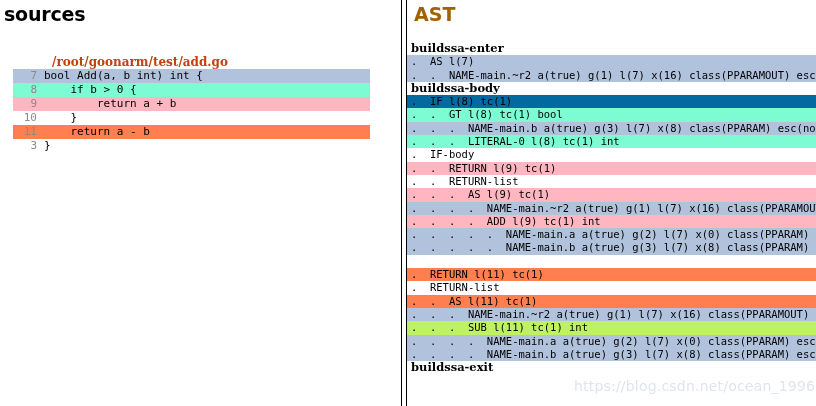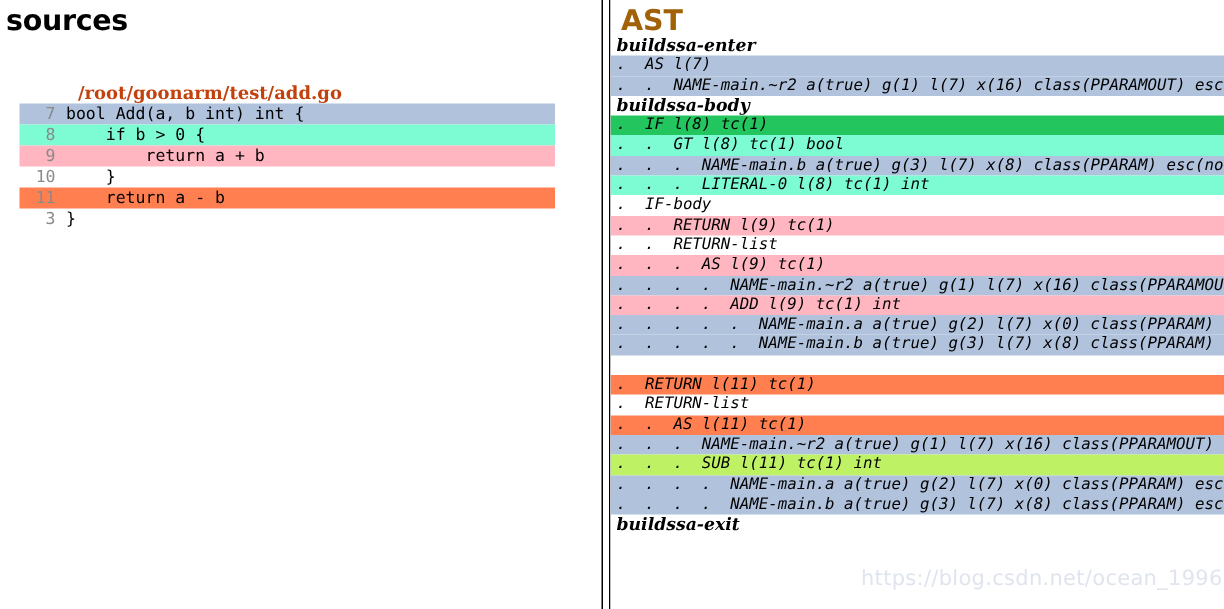--- a/index.html
+++ b/index.html
@@ -77,21 +77,21 @@
   .ast-title{
     font-family:"DejaVu Sans","Liberation Sans",sans-serif;
     font-weight:bold;
     font-size:19px;
     color:#a16207;
     margin:2px 0 0 7px;
     line-height:24px;
     white-space:nowrap;
   }
   .ast-body{
-    position:absolute;left:0;top:24px;width:409px;font-style:italic;
+    position:absolute;left:0;top:42px;width:409px;
   }
   .ast-line{
     height:13.3px;
     line-height:13.3px;
     white-space:pre;
     font-family:"DejaVu Sans Mono","Liberation Mono",monospace;
     font-size:10.5px;
     color:#000000;
     padding-left:4px;
     box-sizing:border-box;
@@ -141,21 +141,21 @@
   <div class="divider-b"></div>
 
   <div class="ast-panel">
     <div class="ast-title">AST</div>
     <div class="ast-body">
       <div id="ast-lines">
           <div class="ast-line hdr" style="background: transparent;">buildssa-enter</div>
           <div class="ast-line" style="background: rgb(176, 194, 220);">.  AS l(7)</div>
           <div class="ast-line" style="background: rgb(176, 194, 220);">.  .  NAME-main.~r2 a(true) g(1) l(7) x(16) class(PPARAMOUT) esc(no)</div>
           <div class="ast-line hdr" style="background: transparent;">buildssa-body</div>
-          <div class="ast-line" style="background: #22c55e;">.  IF l(8) tc(1)</div>
+          <div class="ast-line" style="background: #0369a1;">.  IF l(8) tc(1)</div>
           <div class="ast-line" style="background: rgb(125, 252, 212);">.  .  GT l(8) tc(1) bool</div>
           <div class="ast-line" style="background: rgb(176, 194, 220);">.  .  .  NAME-main.b a(true) g(3) l(7) x(8) class(PPARAM) esc(no) tc(1</div>
           <div class="ast-line" style="background: rgb(125, 252, 212);">.  .  .  LITERAL-0 l(8) tc(1) int</div>
           <div class="ast-line" style="background: transparent;">.  IF-body</div>
           <div class="ast-line" style="background: rgb(255, 182, 193);">.  .  RETURN l(9) tc(1)</div>
           <div class="ast-line" style="background: transparent;">.  .  RETURN-list</div>
           <div class="ast-line" style="background: rgb(255, 182, 193);">.  .  .  AS l(9) tc(1)</div>
           <div class="ast-line" style="background: rgb(176, 194, 220);">.  .  .  .  NAME-main.~r2 a(true) g(1) l(7) x(16) class(PPARAMOUT) esc</div>
           <div class="ast-line" style="background: rgb(255, 182, 193);">.  .  .  .  ADD l(9) tc(1) int</div>
           <div class="ast-line" style="background: rgb(176, 194, 220);">.  .  .  .  .  NAME-main.a a(true) g(2) l(7) x(0) class(PPARAM) esc(no)</div>

